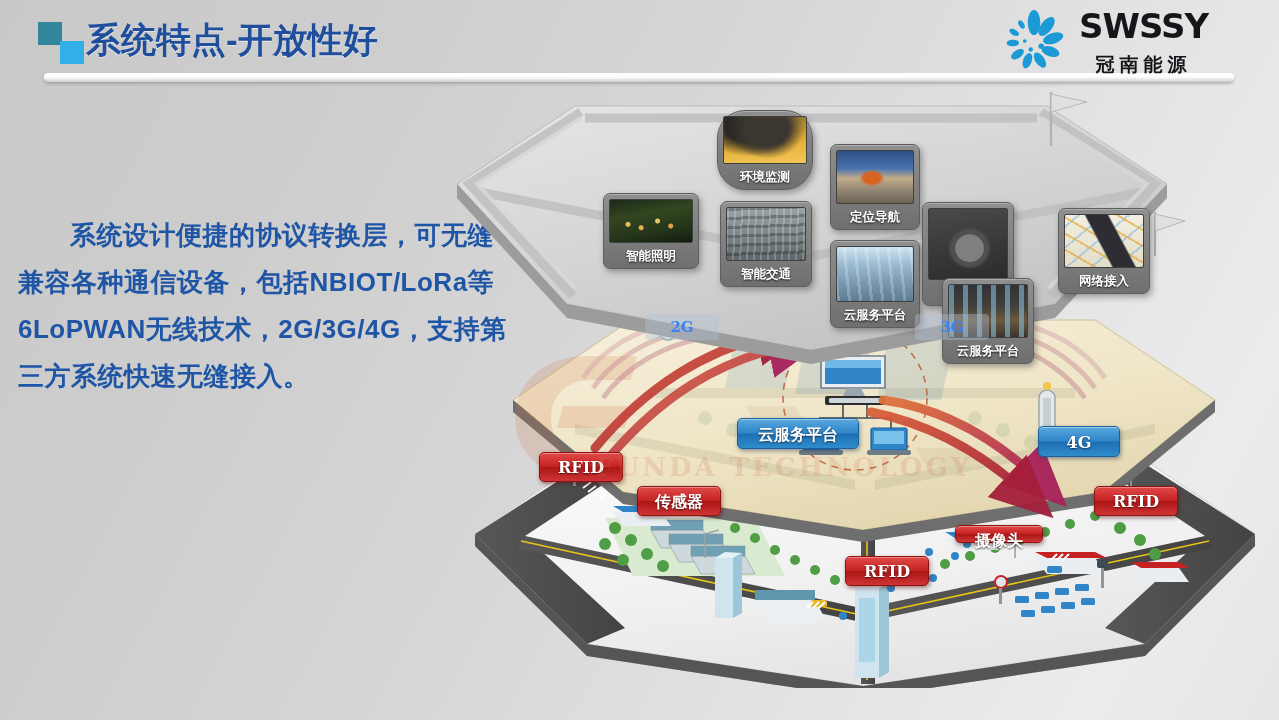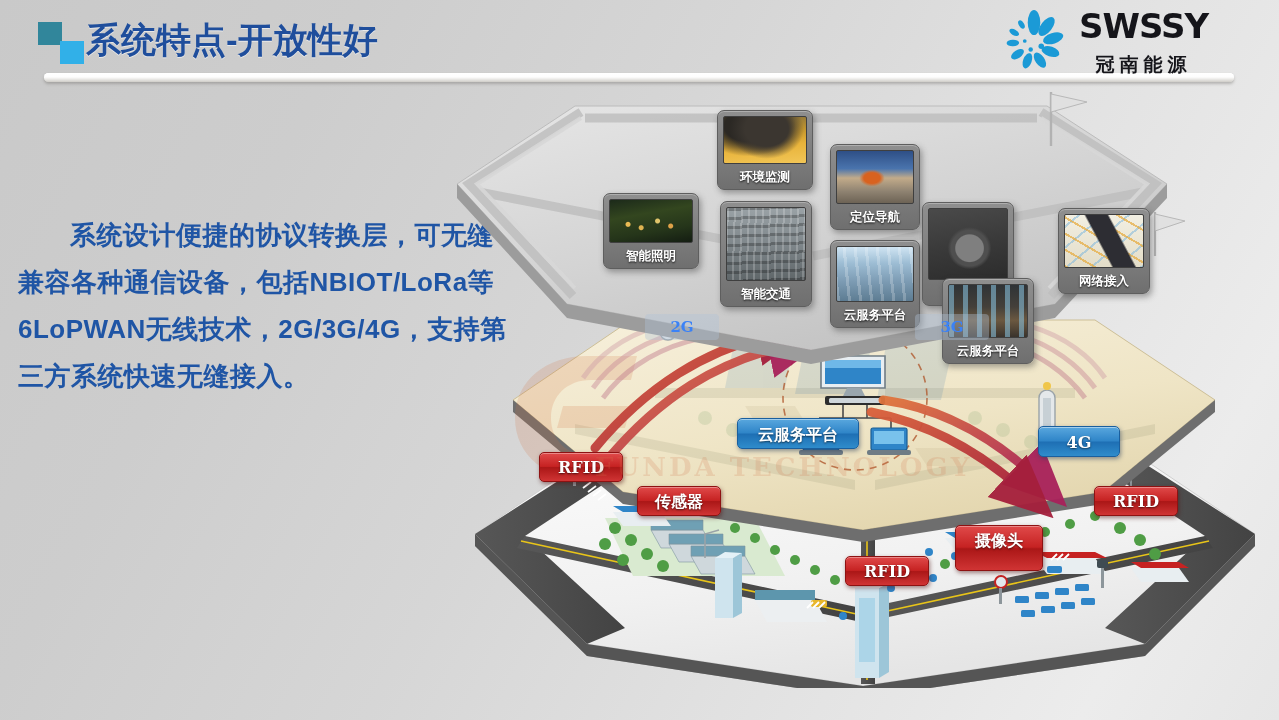--- a/index.html
+++ b/index.html
@@ -455,29 +455,29 @@
   <div class="tile" style="left:148px; top:105px; width:96px; height:76px;">
     <div class="thumb" style="background:
            radial-gradient(circle at 22% 58%, rgba(255,200,90,.9) 0 2px, transparent 3px),
            radial-gradient(circle at 38% 66%, rgba(255,200,90,.85) 0 2px, transparent 3px),
            radial-gradient(circle at 58% 50%, rgba(255,220,120,.85) 0 2px, transparent 3px),
            radial-gradient(circle at 74% 62%, rgba(255,180,80,.85) 0 2px, transparent 3px),
            linear-gradient(170deg,#1c2a1a 0%,#33461f 35%,#25351a 70%,#141d12 100%);"></div>
     <div class="cap">智能照明</div>
   </div>
 
-  <div class="tile" style="left:262px; top:22px; width:96px; height:80px;">
+  <div class="tile" style="left:262px; top:22px; width:96px; height:80px;border-radius:28px;">
     <div class="thumb" style="background:
            radial-gradient(ellipse at 52% 26%, #3b3630 0 36%, transparent 62%),
            radial-gradient(ellipse at 30% 20%, #2b2824 0 30%, transparent 58%),
            linear-gradient(175deg,#7d6a3c 0%,#c99a2e 40%,#e8b33a 62%,#f2c657 100%);"></div>
     <div class="cap">环境监测</div>
   </div>
 
-  <div class="tile" style="left:265px; top:113px; width:92px; height:106px;">
+  <div class="tile" style="left:265px; top:113px; width:92px; height:86px;">
     <div class="thumb" style="background:
            repeating-linear-gradient(92deg, rgba(255,255,255,.20) 0 2px, transparent 2px 7px),
            repeating-linear-gradient(178deg, rgba(0,0,0,.25) 0 3px, transparent 3px 9px),
            linear-gradient(180deg,#9aa2a6 0%,#7f878b 50%,#5f6669 100%);"></div>
     <div class="cap">智能交通</div>
   </div>
 
   <div class="tile" style="left:375px; top:56px; width:90px; height:86px;">
     <div class="thumb" style="background:
            radial-gradient(ellipse at 46% 52%, #d8621f 0 14%, transparent 22%),
@@ -522,19 +522,19 @@
   <div class="badge badge-blue" style="left:282px; top:330px; width:122px; height:31px; line-height:31px; font-size:16px;">云服务平台</div>
 
   <div class="badge badge-blue" style="left:583px; top:338px; width:82px; height:31px; line-height:31px; font-size:16px;">4G</div>
 
   <div class="badge badge-red" style="left:84px; top:364px; width:84px; height:30px; line-height:30px; font-size:16px;">RFID</div>
 
   <div class="badge badge-red" style="left:182px; top:398px; width:84px; height:30px; line-height:30px; font-size:16px;">传感器</div>
 
   <div class="badge badge-red" style="left:390px; top:468px; width:84px; height:30px; line-height:30px; font-size:16px;">RFID</div>
 
-  <div class="badge badge-red" style="left:500px; top:437px; width:88px; height:46px; line-height:30px; font-size:16px;">摄像头</div>
+  <div class="badge badge-red" style="left:500px; top:437px; width:88px; height:18px; line-height:30px; font-size:16px;">摄像头</div>
 
   <div class="badge badge-red" style="left:639px; top:398px; width:84px; height:30px; line-height:30px; font-size:16px;">RFID</div>
 
   <div class="wm" style="left:140px; top:364px; font-size:26px; letter-spacing:3px;">FUNDA TECHNOLOGY</div>
 
 </div>
 
 </body></html>

